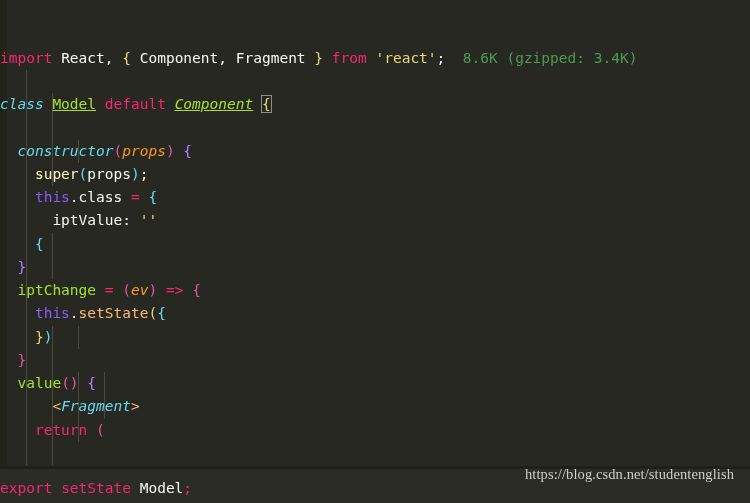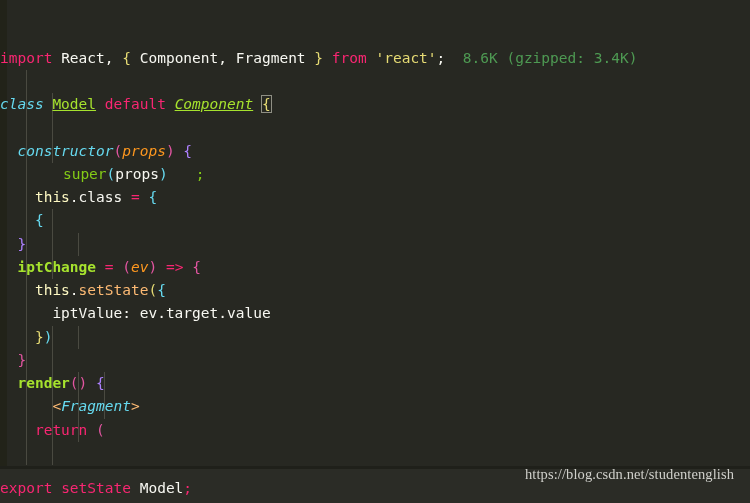--- a/index.html
+++ b/index.html
@@ -74,33 +74,33 @@
     position: absolute;
     top: 0;
     width: 1px;
     height: 23.25px;
     background: #4a4a41;
   }                 
   .kw-i      { color: #66d9ef; font-style: italic; }  
   .kw-pink   { color: #f92672; }
   .plain     { color: #f8f8f2; }
   .str       { color: #e6db74; }
-  .fn        { color: #a6e22e; font-weight: bold; }
+  .fn        { color: #a6e22e; }
   .cls       { color: #a6e22e; text-decoration: underline; }
   .type-i    { color: #a6e22e; font-style: italic; text-decoration: underline; }
   .param     { color: #fd971f; font-style: italic; }
-  .this      { color: #fef9c3; }
+  .this      { color: #8b5cf6; }
   .cyan      { color: #fdba74; }
   .cyan-i    { color: #66d9ef; font-style: italic; }
   .br-yellow { color: #e6db74; }
   .br-cyan   { color: #66d9ef; }
   .br-magenta{ color: #e255a1; }
   .br-violet { color: #ae81ff; }
   .op-pink   { color: #f92672; }
-  .orange    { color: #84cc16; margin-left: 28px; }
+  .orange    { color: #fef9c3; }
   .prop      { color: #f8f8f2; }
   .meta-green{ color: #4e9a53; }
   .bmatch {
     color: #e6db74;
     outline: 1px solid #8f8f84;
     background: transparent;
   }
 
   
   .divider {
@@ -167,20 +167,24 @@
       <div class="line">
         <div class="guides"><span class="guide" style="left:26px"></span><span class="guide" style="left:52px"></span></div>
         <span class="line-inner">    <span class="orange">super</span><span class="br-cyan">(</span><span class="plain">props</span><span class="br-cyan">)</span><span class="orange">;</span></span>
       </div>
 
       <div class="line">
         <div class="guides"><span class="guide" style="left:26px"></span><span class="guide" style="left:52px"></span></div>
         <span class="line-inner">    <span class="this">this</span><span class="prop">.class</span> <span class="op-pink">=</span> <span class="br-cyan">{</span></span>
       </div>
 
+      <div class="line">
+        <div class="guides"><span class="guide" style="left:26px"></span><span class="guide" style="left:52px"></span><span class="guide" style="left:78px"></span></div>
+        <span class="line-inner">      <span class="plain">iptValue:</span> <span class="str">''</span></span>
+      </div>
 
       <div class="line">
         <div class="guides"><span class="guide" style="left:26px"></span><span class="guide" style="left:52px"></span></div>
         <span class="line-inner">    <span class="br-cyan">{</span></span>
       </div>
 
       <div class="line">
         <div class="guides"><span class="guide" style="left:26px"></span></div>
         <span class="line-inner">  <span class="br-violet">}</span></span>
       </div>
@@ -188,38 +192,34 @@
       <div class="line">
         <div class="guides"><span class="guide" style="left:26px"></span></div>
         <span class="line-inner">  <span class="fn">iptChange</span> <span class="op-pink">=</span> <span class="br-magenta">(</span><span class="param">ev</span><span class="br-magenta">)</span> <span class="op-pink">=&gt;</span> <span class="br-magenta">{</span></span>
       </div>
 
       <div class="line">
         <div class="guides"><span class="guide" style="left:26px"></span><span class="guide" style="left:52px"></span></div>
         <span class="line-inner">    <span class="this">this</span><span class="prop">.</span><span class="cyan">setState</span><span class="br-yellow">(</span><span class="br-cyan">{</span></span>
       </div>
 
-      <div class="line">
-        <div class="guides"><span class="guide" style="left:26px"></span><span class="guide" style="left:52px"></span><span class="guide" style="left:78px"></span></div>
-        <span class="line-inner">      <span class="plain">iptValue:</span> <span class="plain">ev.target.value</span></span>
-      </div>
 
       <div class="line">
         <div class="guides"><span class="guide" style="left:26px"></span><span class="guide" style="left:52px"></span></div>
         <span class="line-inner">    <span class="br-yellow">}</span><span class="br-cyan">)</span></span>
       </div>
 
       <div class="line">
         <div class="guides"><span class="guide" style="left:26px"></span></div>
         <span class="line-inner">  <span class="br-magenta">}</span></span>
       </div>
 
       <div class="line">
         <div class="guides"><span class="guide" style="left:26px"></span></div>
-        <span class="line-inner">  <span class="fn">render</span><span class="br-magenta">()</span> <span class="br-violet">{</span></span>
+        <span class="line-inner">  <span class="fn">value</span><span class="br-magenta">()</span> <span class="br-violet">{</span></span>
       </div>
 
       <div class="line">
         <div class="guides"><span class="guide" style="left:26px"></span><span class="guide" style="left:52px"></span><span class="guide" style="left:78px"></span></div>
         <span class="line-inner">      <span class="cyan">&lt;</span><span class="cyan-i">Fragment</span><span class="cyan">&gt;</span></span>
       </div>
 
       <div class="line">
         <div class="guides"><span class="guide" style="left:26px"></span><span class="guide" style="left:52px"></span></div>
         <span class="line-inner">    <span class="kw-pink">return</span> <span class="br-magenta">(</span></span>

